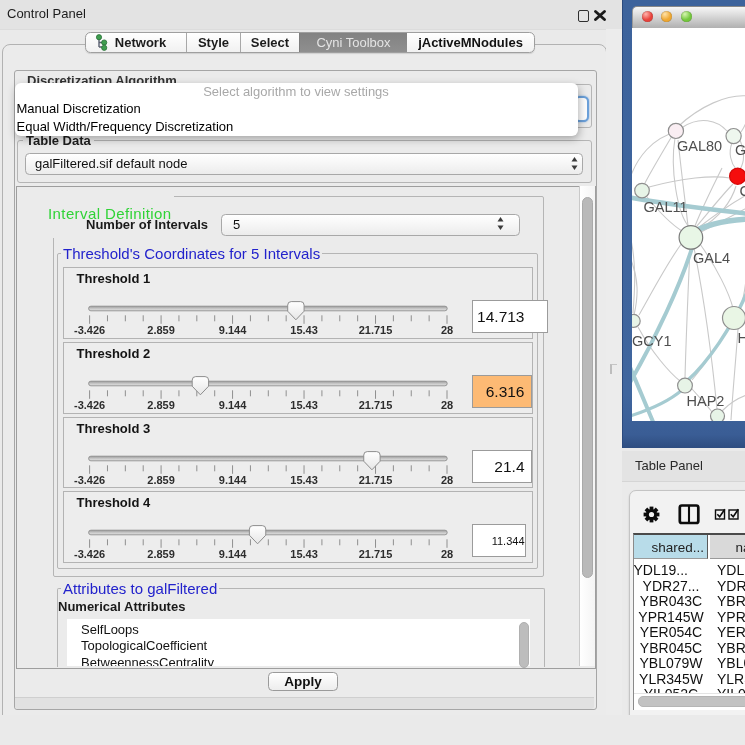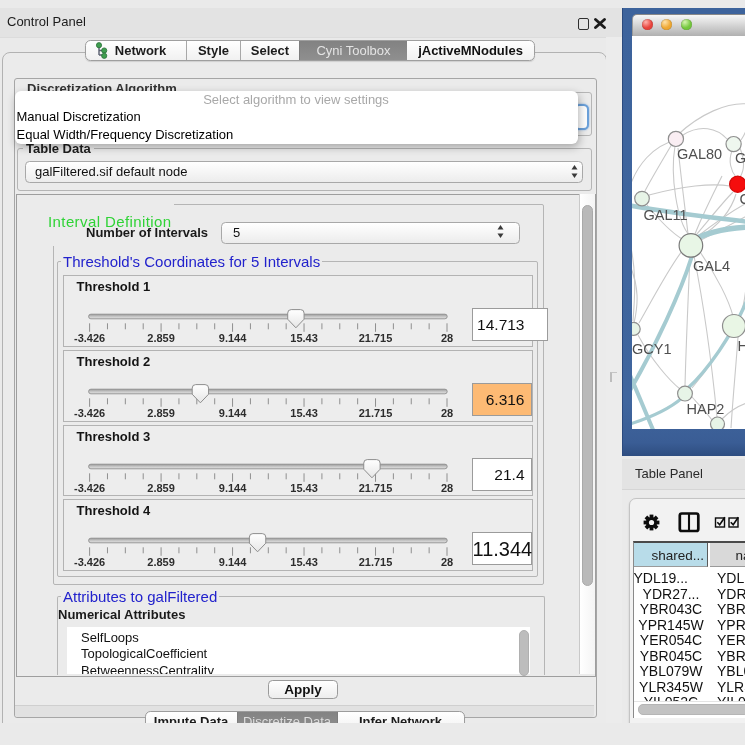--- a/index.html
+++ b/index.html
@@ -1,16 +1,16 @@
 <!DOCTYPE html>
 <html><head><meta charset="utf-8">
 <style>
 html,body{margin:0;padding:0;}
 body{width:745px;height:745px;overflow:hidden;font-family:"Liberation Sans",sans-serif;background:#eaeaea;}
-#root{position:absolute;left:0;top:8px;width:745px;height:715px;overflow:hidden;}
+#root{position:absolute;left:0;top:0;width:745px;height:715px;overflow:hidden;}
 .abs{position:absolute;}
 </style></head><body>
 <div id="root">
 
 <div class="abs" style="left:0;top:0;width:622px;height:745px;background:#eaeaea;"></div>
 <div class="abs" style="left:0;top:0;width:622px;height:29px;background:#e3e3e3;border-bottom:1px solid #dcdcdc;"></div>
 <div class="abs" style="left:7px;top:0;height:28.5px;line-height:28.5px;font-size:13px;color:#1c1c1c;">Control Panel</div>
 
 <div class="abs" style="left:578px;top:9.5px;width:9px;height:10px;border:1.6px solid #2f2f2f;border-radius:2px;"></div>
 <svg class="abs" style="left:592px;top:8px;" width="16" height="15" viewBox="0 0 16 15">
@@ -168,36 +168,31 @@
         <rect x="24.6" y="8.2" width="358.6" height="4.6" rx="2.3" fill="url(#rg)" stroke="#8d8d8d" stroke-width="0.9"></rect>
         <path d="M25.60 17.3 V25.8 M97.08 17.3 V25.8 M168.56 17.3 V25.8 M240.04 17.3 V25.8 M311.52 17.3 V25.8 M383.00 17.3 V25.8 M43.47 17.3 V23.3 M61.34 17.3 V23.3 M79.21 17.3 V23.3 M114.95 17.3 V23.3 M132.82 17.3 V23.3 M150.69 17.3 V23.3 M186.43 17.3 V23.3 M204.30 17.3 V23.3 M222.17 17.3 V23.3 M257.91 17.3 V23.3 M275.78 17.3 V23.3 M293.65 17.3 V23.3 M329.39 17.3 V23.3 M347.26 17.3 V23.3 M365.13 17.3 V23.3" stroke="#8f8f8f" stroke-width="1"></path>
         <text x="25.60" y="36" text-anchor="middle" font-size="11" font-weight="bold" fill="#2d2d2d" font-family="Liberation Sans,sans-serif">-3.426</text>
         <text x="97.08" y="36" text-anchor="middle" font-size="11" font-weight="bold" fill="#2d2d2d" font-family="Liberation Sans,sans-serif">2.859</text>
         <text x="168.56" y="36" text-anchor="middle" font-size="11" font-weight="bold" fill="#2d2d2d" font-family="Liberation Sans,sans-serif">9.144</text>
         <text x="240.04" y="36" text-anchor="middle" font-size="11" font-weight="bold" fill="#2d2d2d" font-family="Liberation Sans,sans-serif">15.43</text>
         <text x="311.52" y="36" text-anchor="middle" font-size="11" font-weight="bold" fill="#2d2d2d" font-family="Liberation Sans,sans-serif">21.715</text>
         <text x="383.00" y="36" text-anchor="middle" font-size="11" font-weight="bold" fill="#2d2d2d" font-family="Liberation Sans,sans-serif">28</text>
         <path d="M185.38 7.1 Q185.38 3.6 188.88 3.6 L198.28 3.6 Q201.78 3.6 201.78 7.1 L201.78 13.2 L193.58 21.8 L185.38 13.2 Z" fill="url(#tg)" stroke="#8d8d8d" stroke-width="1"></path>
       </svg>
- <div style="position:absolute;left:408px;top:32px;width:52px;height:31px;background:#ffffff;border:1px solid #9b9b9b;font-size:20px;color:#111;text-align:right;line-height:32px;padding-right:6px;">11.344</div>
+ <div style="position:absolute;left:408px;top:32px;width:52px;height:31px;background:#ffffff;border:1px solid #9b9b9b;font-size:11px;color:#111;text-align:right;line-height:32px;padding-right:0;">11.344</div>
 </div>
 <div class="abs" style="left:56.5px;top:588px;width:486px;height:77.5px;border:1px solid #b5b5b5;border-top-left-radius:2px;border-top-right-radius:2px;border-bottom:none;"></div>
 <div class="abs" style="left:61px;top:580px;font-size:15px;color:#2222cc;background:#ebebeb;padding:0 2px;">Attributes to galFiltered</div>
 <div class="abs" style="left:58px;top:599px;font-size:13px;font-weight:bold;color:#1a1a1a;">Numerical Attributes</div>
 <div class="abs" style="left:67px;top:618.5px;width:463px;height:47px;background:#ffffff;overflow:hidden;">
  <div style="padding-left:14px;font-size:13px;color:#111;line-height:16.7px;padding-top:3px;">SelfLoops<br>TopologicalCoefficient<br>BetweennessCentrality</div>
 </div>
 <div class="abs" style="left:518.5px;top:621.5px;width:8.5px;height:44px;background:#bdbdbd;border:1px solid #b0b0b0;border-radius:5px;"></div>
 
 <div class="abs" style="left:268px;top:672px;width:68px;height:16.5px;background:linear-gradient(#ffffff,#ededed);border:1px solid #9a9a9a;border-radius:4.5px;text-align:center;line-height:17px;font-size:13.5px;font-weight:600;color:#111;">Apply</div>
-<div class="abs" style="left:144.5px;top:702.5px;height:19px;border:1px solid #9c9c9c;border-radius:5.5px;overflow:hidden;display:flex;background:linear-gradient(#ffffff,#f1f1f1);box-shadow:0 1px 1px rgba(0,0,0,0.1);">
- <div style="width:91px;height:19px;line-height:19px;text-align:center;font-size:13px;font-weight:600;color:#1b1b1b;">Impute Data</div>
- <div style="width:99px;height:19px;line-height:19px;text-align:center;font-size:13px;font-weight:500;color:#dedede;background:linear-gradient(#838383,#909090);border-left:1px solid #7d7d7d;border-right:1px solid #7d7d7d;">Discretize Data</div>
- <div style="width:126px;height:19px;line-height:19px;text-align:center;font-size:13px;font-weight:600;color:#1b1b1b;">Infer Network</div>
-</div>
 
 <div class="abs" style="left:14.5px;top:82.5px;width:563px;height:53px;background:#ffffff;border-radius:6px;box-shadow:1px 3px 8px rgba(0,0,0,0.30);overflow:hidden;">
  <div style="height:17.6px;line-height:18px;text-align:center;font-size:13px;color:#a8a8a8;">Select algorithm to view settings</div>
  <div style="height:17.6px;line-height:17px;font-size:13px;font-weight:normal;color:#000;padding-left:2px;">Manual Discretization</div>
  <div style="height:17.6px;line-height:17px;font-size:13px;color:#000;padding-left:2px;">Equal Width/Frequency Discretization</div>
 </div>
 
 <div class="abs" style="left:606px;top:29px;width:139px;height:716px;background:#ececec;"></div>
 
 <div class="abs" style="left:610px;top:364px;width:5px;height:9px;background:transparent;border-left:2px solid #bdbdbd;border-top:1px solid #c5c5c5;"></div>

